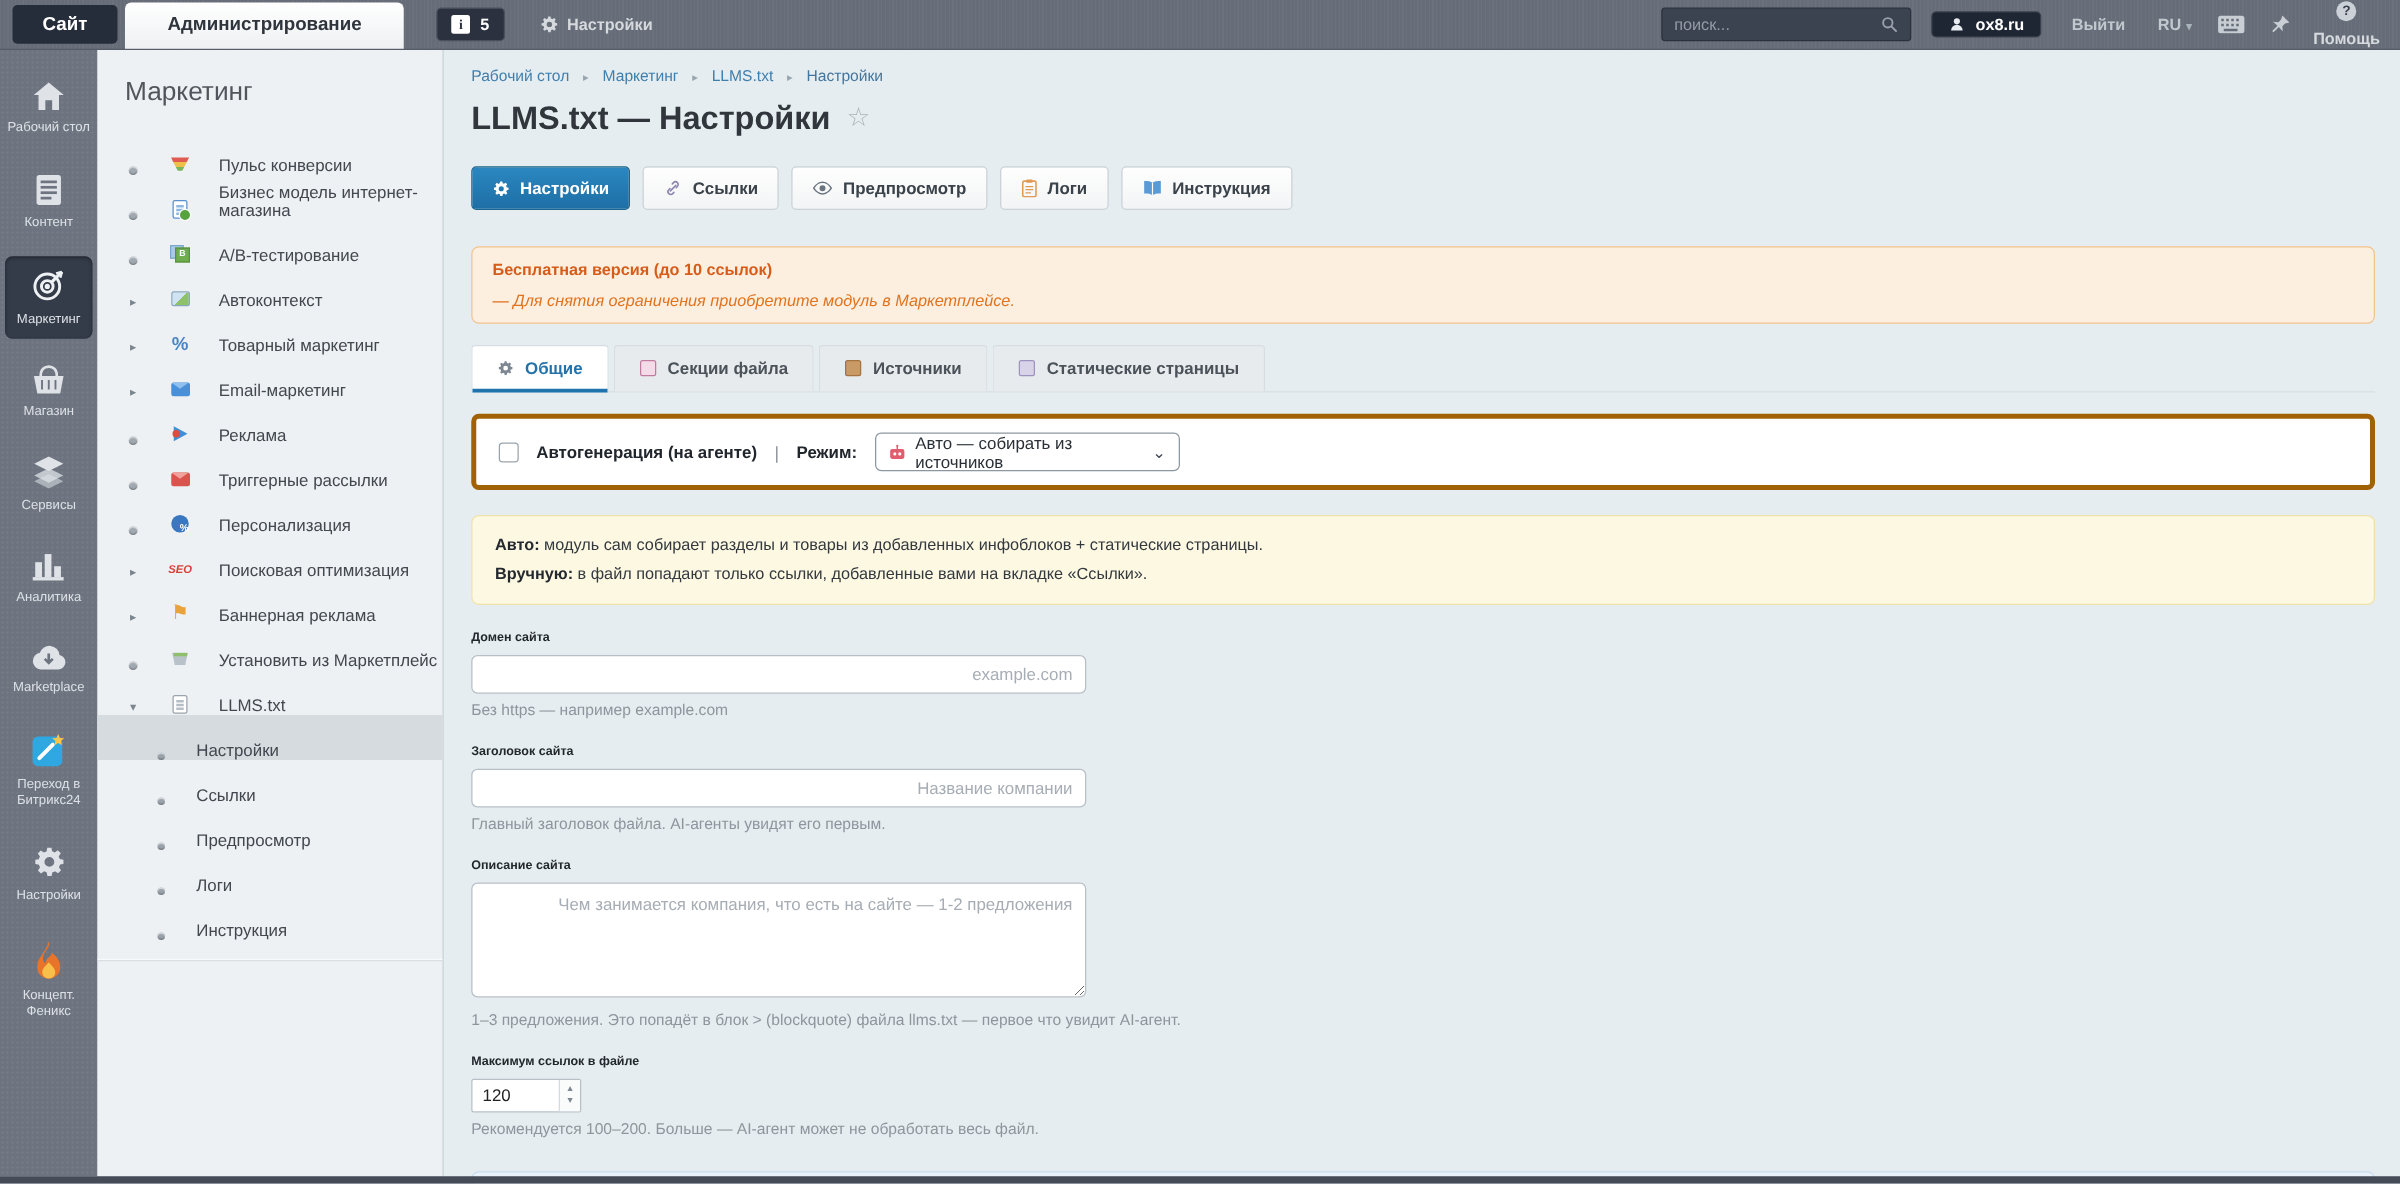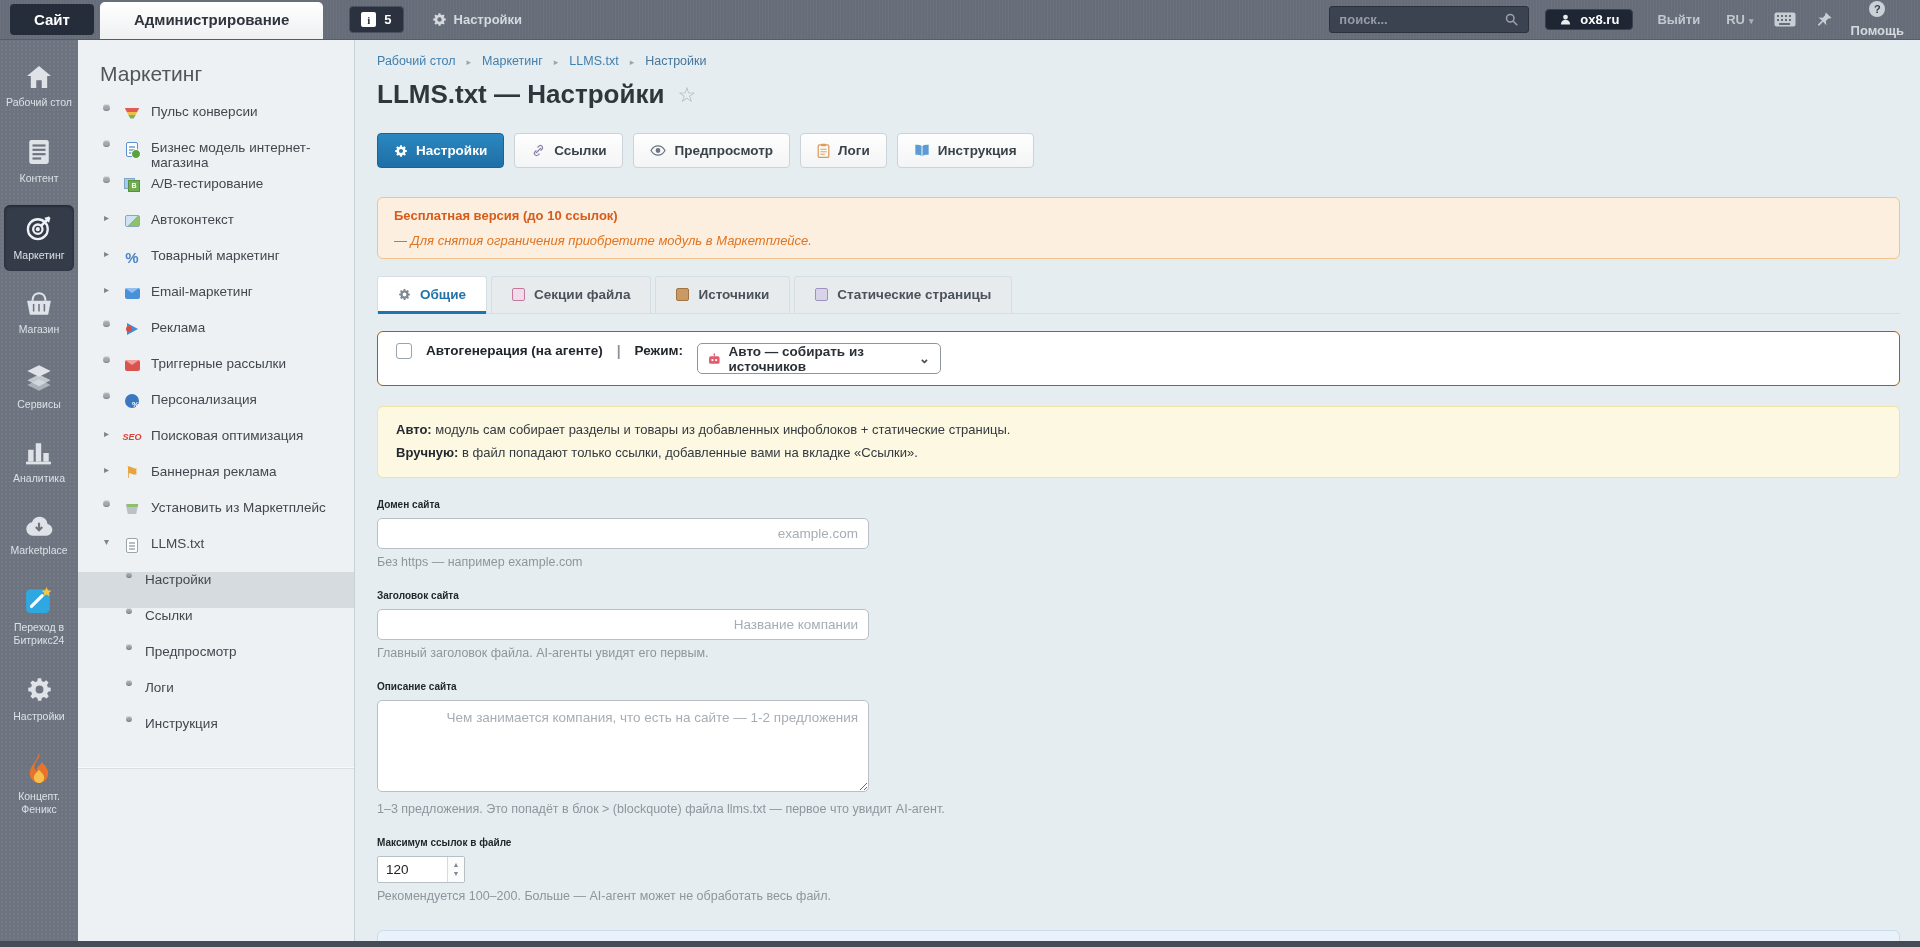--- a/index.html
+++ b/index.html
@@ -16,21 +16,21 @@
     color:#2f353c; border-radius:5px 5px 0 0; padding:9px 34px 11px; font-size:15px; font-weight:bold; cursor:pointer; }
   .badge-box { margin-left:26px; background:#2b313e; border:1px solid #4a515e; border-radius:4px;
     padding:5px 11px; display:flex; align-items:center; gap:8px; color:#fff; font-size:13px; font-weight:bold; cursor:pointer; }
   .i-ic { width:15px; height:15px; background:#fff; border-radius:2px; display:flex; align-items:center; justify-content:center; }
   .i-ic::before { content:"i"; font-family:"Liberation Serif", serif; font-weight:bold; font-size:11px; color:#2b313e; }
   .top-settings { margin-left:28px; display:flex; align-items:center; gap:7px; color:#d6dade;
     font-size:13px; font-weight:bold; cursor:pointer; }
   .top-spacer { flex:1; }
   .search { width:200px; height:27px; background:#3b4250; border:1px solid #2c323d; border-radius:3px;
     display:flex; align-items:center; padding:0 9px; margin-right:16px; }
-  .search input { flex:1; background:transparent; border:none; outline:none; color:#aab0ba; font-size:13px; font-weight:bold; width:100px; }
+  .search input { flex:1; background:transparent; border:none; outline:none; color:#aab0ba; font-size:13px; font-weight:normal; width:100px; }
   .search input::placeholder { color:#959ca6; }
   .user-chip { background:#1f2633; border:1px solid #3a414e; border-radius:4px; padding:2px 13px;
     display:flex; align-items:center; gap:8px; color:#fff; font-weight:bold; font-size:13px; cursor:pointer; }
   .top-link { margin-left:24px; color:#c3c8cf; font-size:13px; font-weight:bold; cursor:pointer; }
   .lang { margin-left:26px; color:#c3c8cf; font-size:13px; font-weight:bold; display:flex; align-items:center; gap:4px; cursor:pointer; }
   .caret::before { content:"▾"; font-size:9px; color:#aab2bb; }
   .ticon { margin-left:20px; cursor:pointer; display:flex; }
   .help { margin-left:18px; margin-right:16px; display:flex; align-items:center; gap:6px; color:#d6dade;
     font-size:13px; font-weight:bold; cursor:pointer;flex-direction:column; }
   .q-ic { width:16px; height:16px; border-radius:50%; background:#ccd1d8; display:flex; align-items:center; justify-content:center; }
@@ -45,21 +45,21 @@
     padding-top:16px; display:flex; flex-direction:column; align-items:center; flex:none; }
   .rail-item { width:70px; padding:9px 2px; border-radius:6px; display:flex; flex-direction:column;
     align-items:center; gap:7px; margin-bottom:12px; cursor:pointer; }
   .rail-item.active { background:#343b49; box-shadow:inset 0 1px 3px rgba(0,0,0,.4); }
   .rlabel { color:#dde1e6; font-size:10.5px; line-height:1.2; text-align:center; }
   .ricon { display:flex; }
 
   
   .sidebar { width:277px; background:#edf1f3; border-right:1px solid #c8d1d6; flex:none; padding-top:20px; }
   .sb-title { margin:2px 0 18px 22px; font-size:21px; color:#50565c; }
-  .mi { height:36px; display:flex; align-items:flex-start; padding-left:22px; gap:10px; font-size:13.5px;
+  .mi { height:36px; display:flex; align-items:flex-end; padding-left:22px; gap:22px; font-size:13.5px;
     color:#42484f; cursor:pointer; }
   .mi.sel { background:#d5dbdf; }
   .mi.sub { padding-left:44px; }
   .mk { width:13px; display:flex; justify-content:center; flex:none; }
   .mk.dot::before { content:""; width:7px; height:7px; border-radius:50%; background:#a0a8b0;
     box-shadow:inset 0 1px 1px rgba(255,255,255,.7), inset 0 -1px 1px rgba(0,0,0,.25); }
   .mi.sub .mk.dot::before { width:6px; height:6px; background:#99a1a9; }
   .mk.arr { color:#7b858d; font-size:10px; }
   .si { width:18px; height:18px; display:flex; align-items:center; justify-content:center; flex:none; }
   .sidebar-divider { margin-top:16px; border-top:1px solid #d9dfe2; box-shadow:0 -1px 0 #f7f9fa; }
@@ -125,22 +125,22 @@
   .subtab { padding:10px 20px 11px; background:#e7ebed; border:1px solid #d7dee2; border-bottom:none;
     border-radius:3px 3px 0 0; margin-right:4px; font-size:13.5px; font-weight:bold; color:#4b525a;
     display:flex; align-items:center; gap:9px; cursor:pointer; position:relative; }
   .subtab.active { background:#fff; color:#2373aa; }
   .subtab.active::after { content:""; position:absolute; left:0; right:0; bottom:-1px; height:3px; background:#1f74ad; }
   .st-ic { width:13px; height:13px; border-radius:2px; flex:none; }
   .st-doc { border:1px solid #c27ba0; background:#f3dce8; }
   .st-box { border:1px solid #a5733f; background:#c89a66; }
   .st-page { border:1px solid #9e92c0; background:#d9d3ea; }
 
-  .card { margin-top:17px; background:#fff; border:1px solid #a16207; border-radius:6px; padding:11px 18px;
-    display:flex; align-items:flex-start; gap:14px;font-weight:bold; }
+  .card { margin-top:17px; background:#fff; border:4px solid #a16207; border-radius:6px; padding:11px 18px;
+    display:flex; align-items:center; gap:14px; }
   .checkbox { width:16px; height:16px; background:#fff; border:1px solid #9aa4ac; border-radius:3px; cursor:pointer; flex:none; }
   .card b { font-size:13.5px; color:#21262c; }
   .vsep { color:#8b949c; font-size:14px; }
   .select-box { width:244px; height:31px; border:1px solid #8d97a0; border-radius:5px; background:#fff;
     display:flex; align-items:center; gap:8px; padding:0 10px; font-size:13.5px; color:#2a3036; cursor:pointer; }
   .chev { margin-left:auto; color:#444c55; font-size:13px; line-height:0; }
   .chev::before { content:"⌄"; }
 
   .note { margin-top:20px; background:#fdf8e2; border:1px solid #efe2a9; border-radius:6px; padding:12px 18px;
     font-size:13px; color:#33393f; line-height:1.75; }

